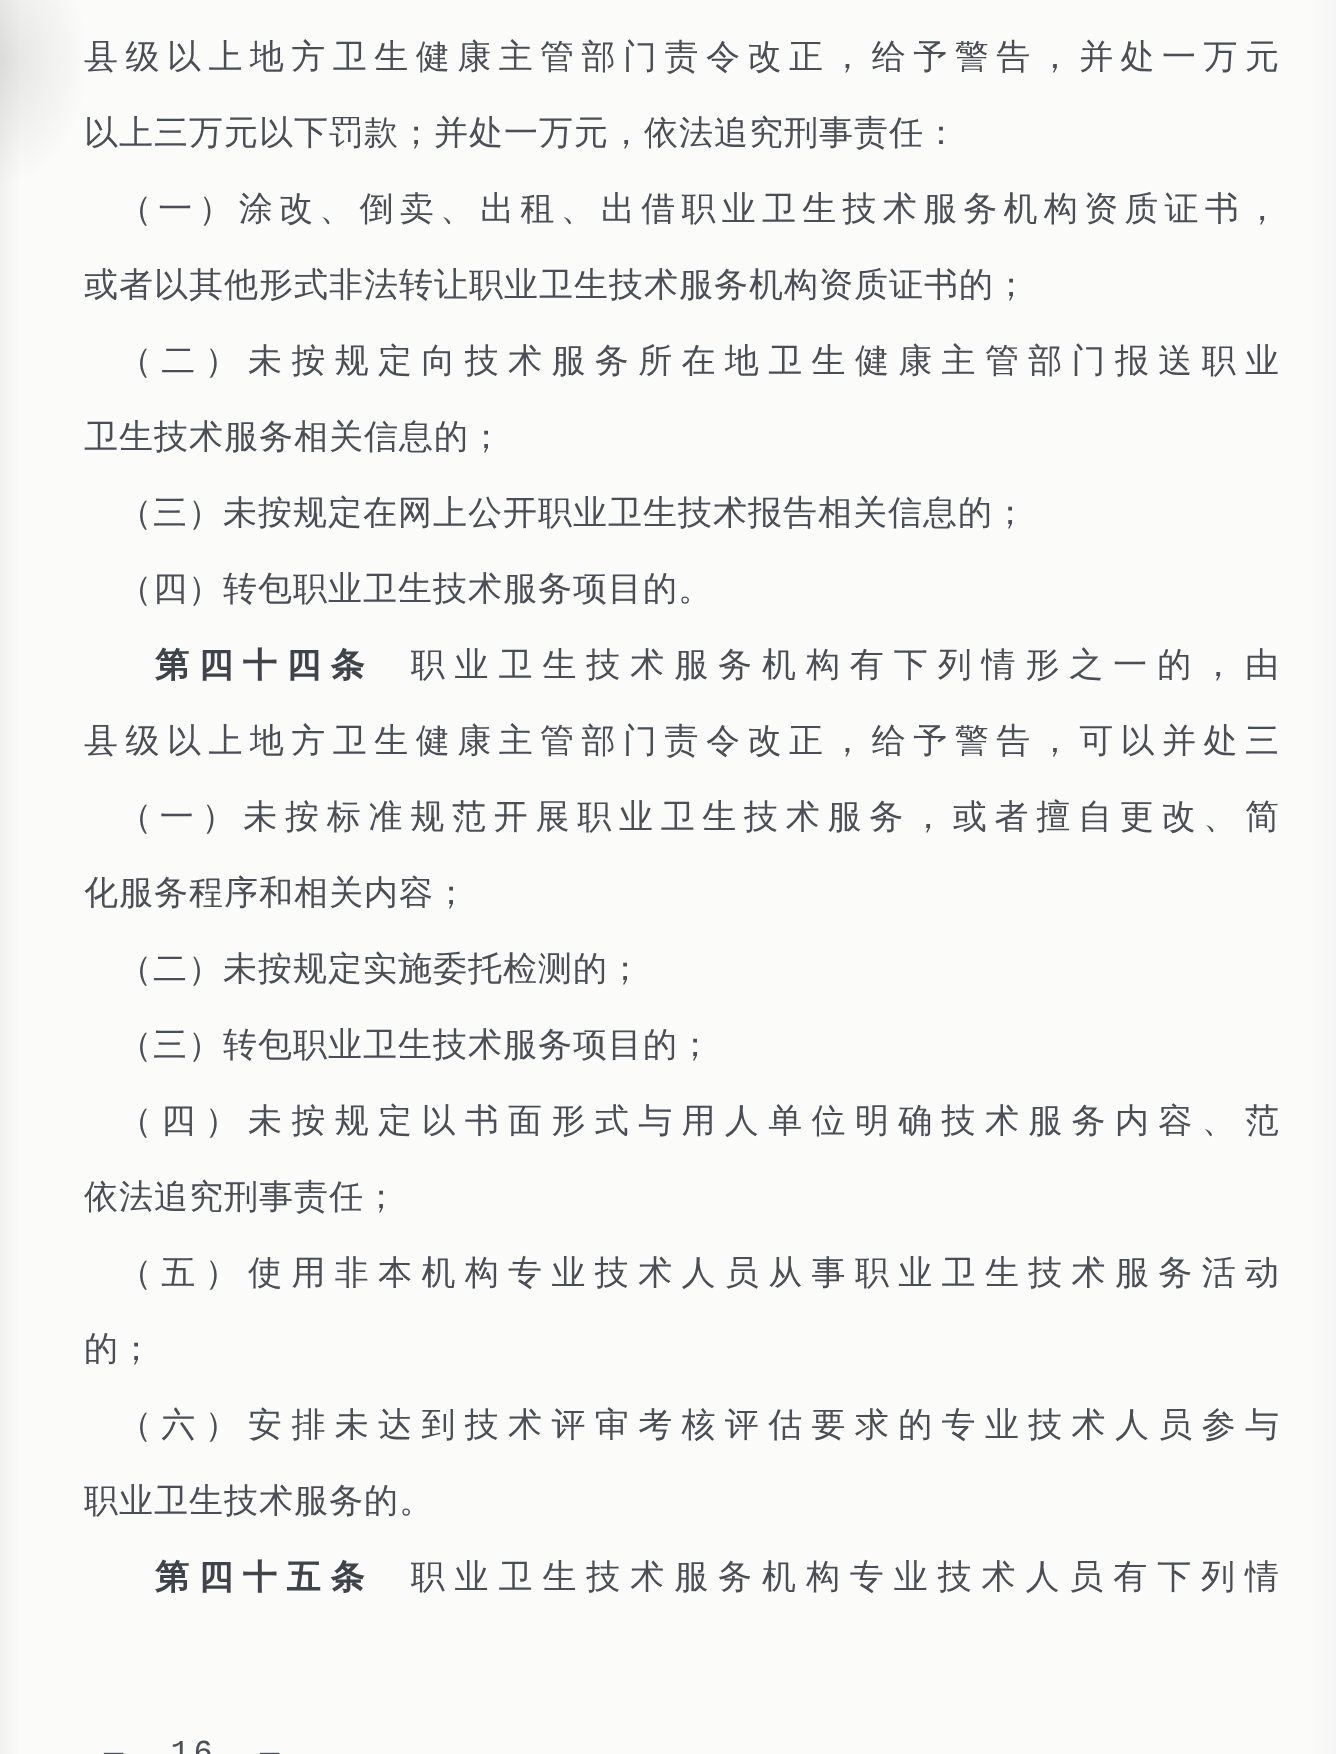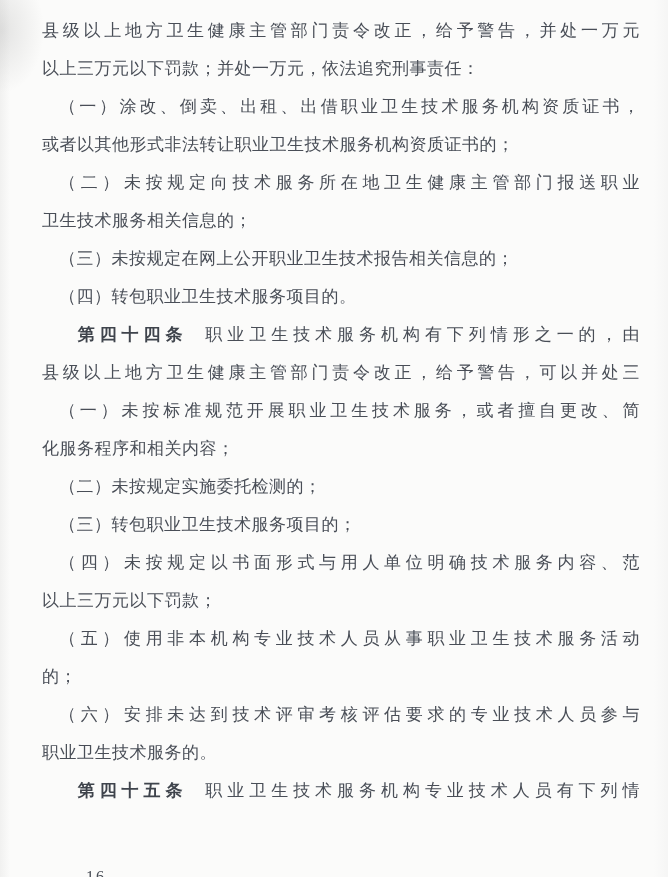--- a/index.html
+++ b/index.html
@@ -6,21 +6,21 @@
     margin: 0;
     padding: 0;
     background: #ffffff;
   }
   .page {
     position: relative;
     width: 668px;
     height: 877px;
     background: var(--bg, #fbfbfa);
     overflow: hidden;
-    font-family: Liberation Serif, serif;
+    font-family: Liberation Mono, monospace;
     color: var(--text, #494e57);
   }
   
   .page::before {
     content: "";
     position: absolute;
     inset: 0;
     pointer-events: none;
     background:
       radial-gradient(60px 90px at 2px 30px, rgba(120,120,120,0.18), rgba(120,120,120,0) 70%),
@@ -78,21 +78,21 @@
       <div class="line">卫生技术服务相关信息的；</div>
       <div class="line indent-item">（三）未按规定在网上公开职业卫生技术报告相关信息的；</div>
       <div class="line indent-item">（四）转包职业卫生技术服务项目的。</div>
       <div class="line indent-article stretch"><b>第四十四条</b>职业卫生技术服务机构有下列情形之一的，由</div>
       <div class="line stretch">县级以上地方卫生健康主管部门责令改正，给予警告，可以并处三</div>
       <div class="line indent-item stretch">（一）未按标准规范开展职业卫生技术服务，或者擅自更改、简</div>
       <div class="line">化服务程序和相关内容；</div>
       <div class="line indent-item">（二）未按规定实施委托检测的；</div>
       <div class="line indent-item">（三）转包职业卫生技术服务项目的；</div>
       <div class="line indent-item stretch">（四）未按规定以书面形式与用人单位明确技术服务内容、范</div>
-      <div class="line">以上三万元以下罚款；</div>
+      <div class="line">依法追究刑事责任；</div>
       <div class="line indent-item stretch">（五）使用非本机构专业技术人员从事职业卫生技术服务活动</div>
       <div class="line">的；</div>
       <div class="line indent-item stretch">（六）安排未达到技术评审考核评估要求的专业技术人员参与</div>
       <div class="line">职业卫生技术服务的。</div>
       <div class="line indent-article stretch"><b>第四十五条</b>职业卫生技术服务机构专业技术人员有下列情</div>
     </div>
   <div class="footer">— 16 —</div>
 </div>
 
 </body></html>

